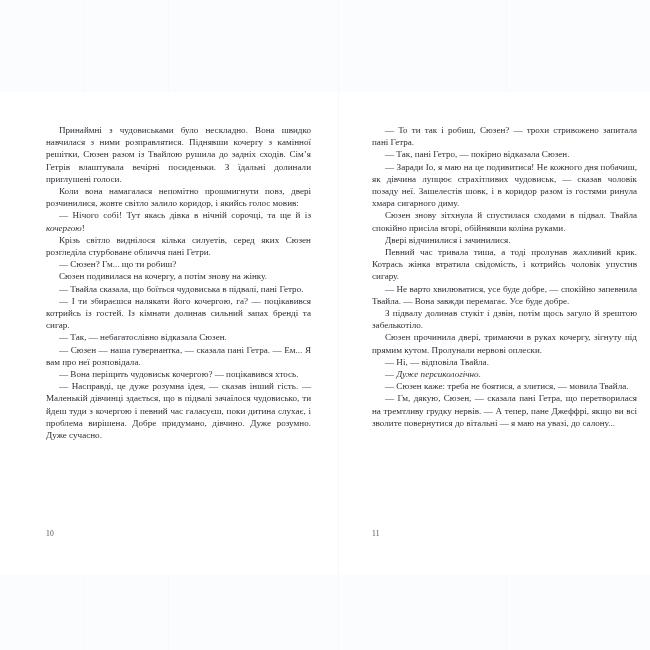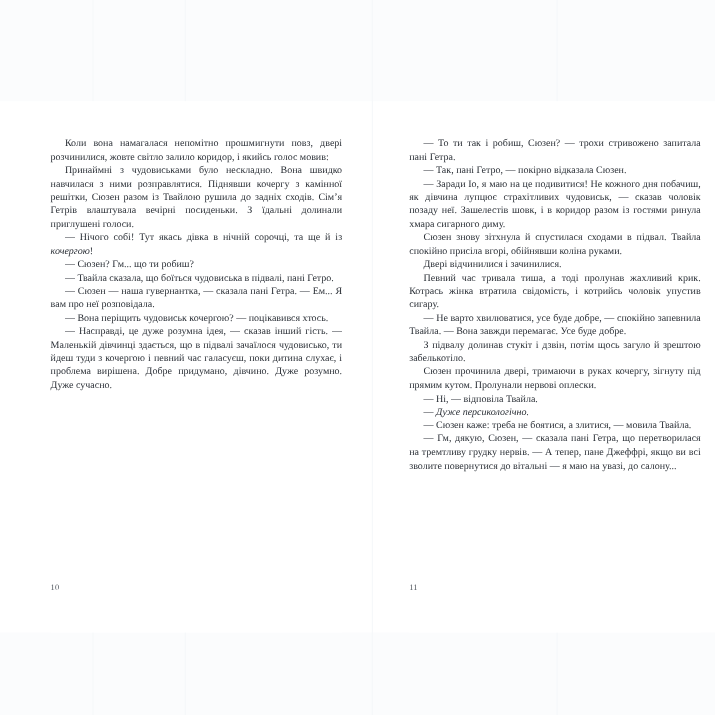--- a/index.html
+++ b/index.html
@@ -111,25 +111,29 @@
 
   <div class="seam" style="left:84px"></div>
   <div class="seam" style="left:168px"></div>
   <div class="seam" style="left:338px"></div>
   <div class="seam" style="left:506px"></div>
 
   <div class="pages">
 
     <div class="page left">
       <div class="text-block">
+        <p><span>Принаймні з чудовиськами було нескладно. Вона швидко навчилася з ними розправлятися. Піднявши кочергу з камінної решітки, Сюзен разом із Твайлою рушила до задніх сходів. Сім’я Гетрів влаштувала вечірні посиденьки. З їдальні долинали приглушені голоси.</span></p>
         <p><span>Коли вона намагалася непомітно прошмигнути повз, двері розчинилися, жовте світло залило коридор, і якийсь голос мовив:</span></p>
-        <p><span>Принаймні з чудовиськами було нескладно. Вона швидко навчилася з ними розправлятися. Піднявши кочергу з камінної решітки, Сюзен разом із Твайлою рушила до задніх сходів. Сім’я Гетрів влаштувала вечірні посиденьки. З їдальні долинали приглушені голоси.</span></p>
         <p>— Нічого собі! Тут якась дівка в нічній сорочці, та ще й із <em>кочергою</em>!</p>
+        <p><span>Крізь світло виднілося кілька силуетів, серед яких Сюзен розгледіла стурбоване обличчя пані Гетри.</span></p>
         <p><span>— Сюзен? Гм... що ти робиш?</span></p>
+        <p><span>Сюзен подивилася на кочергу, а потім знову на жінку.</span></p>
         <p><span>— Твайла сказала, що боїться чудовиська в підвалі, пані Гетро.</span></p>
+        <p><span>— І ти збираєшся налякати його кочергою, га? — поцікавився котрийсь із гостей. Із кімнати долинав сильний запах бренді та сигар.</span></p>
+        <p><span>— Так, — небагатослівно відказала Сюзен.</span></p>
         <p><span>— Сюзен — наша гувернантка, — сказала пані Гетра. — Ем... Я вам про неї розповідала.</span></p>
         <p><span>— Вона періщить чудовиськ кочергою? — поцікавився хтось.</span></p>
         <p><span>— Насправді, це дуже розумна ідея, — сказав інший гість. — Маленькій дівчинці здається, що в підвалі зачаїлося чудовисько, ти йдеш туди з кочергою і певний час галасуєш, поки дитина слухає, і проблема вирішена. Добре придумано, дівчино. Дуже розумно. Дуже сучасно.</span></p>
       </div>
       <div class="folio">10</div>
     </div>
 
     <div class="page right">
       <div class="text-block">
         <p><span>— То ти так і робиш, Сюзен? — трохи стривожено запитала пані Гетра.</span></p>

